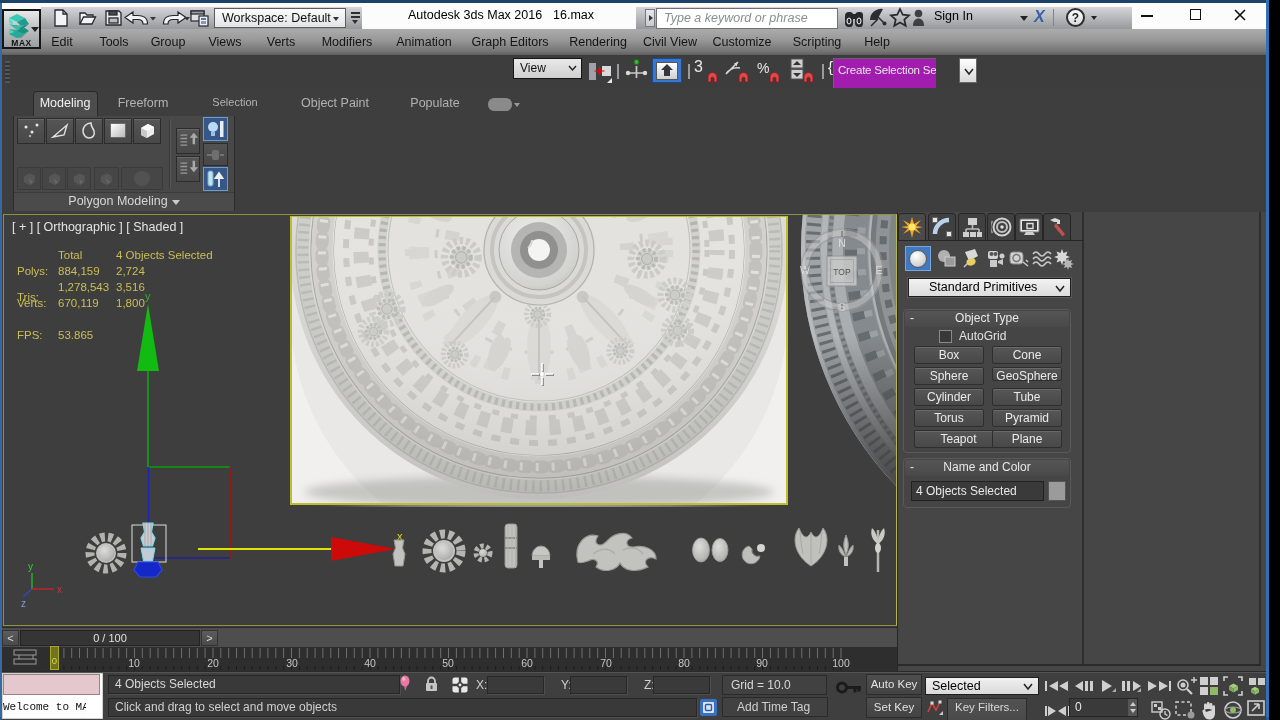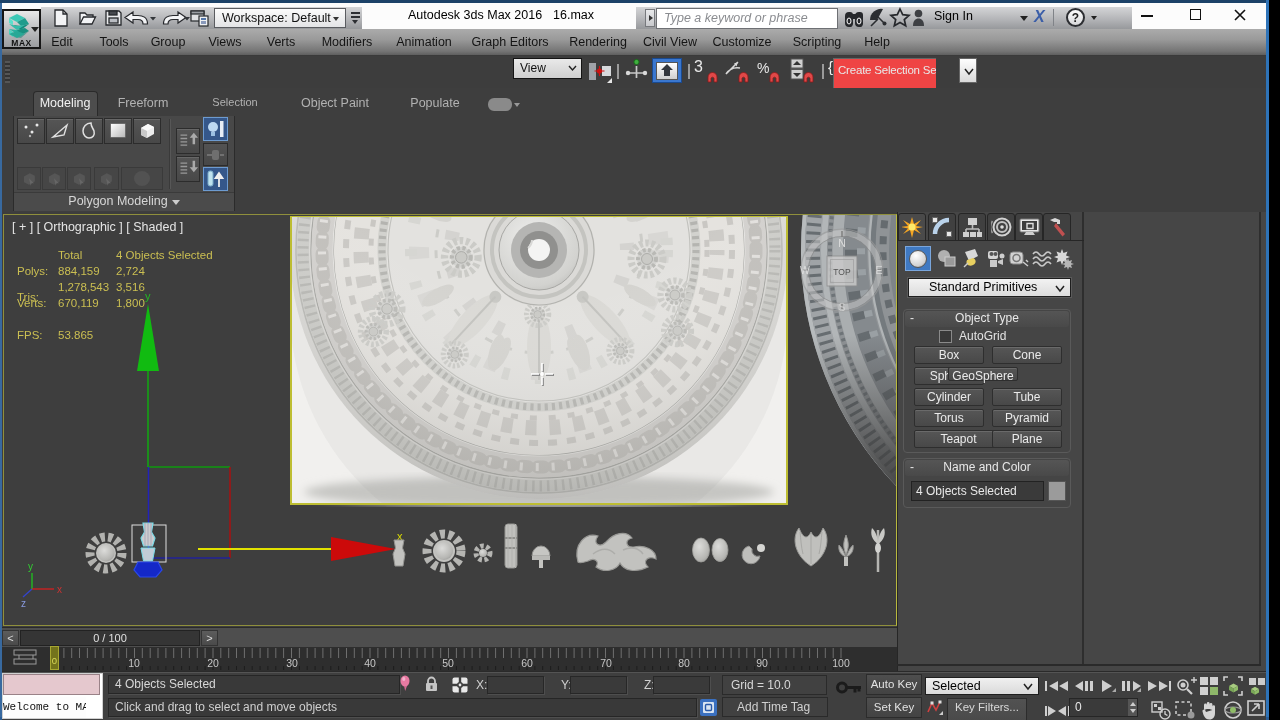--- a/index.html
+++ b/index.html
@@ -195,21 +195,21 @@
     <svg class="abs" style="left:802px;top:72px" width="13" height="11" viewBox="0 0 13 11">
       <path d="M2 10 V5 a4.5 4.5 0 0 1 9 0 V10 H8 V6 a2 2 0 0 0 -3 0 V10 Z" fill="#e04848" stroke="#8a1a1a" stroke-width="0.8"></path>
     </svg>
 
 <div class="abs" style="left:822px;top:64px;width:1.5px;height:15px;background:#9a9a9a;"></div>
 <div class="abs" style="left:828px;top:58px;color:#f0f0f0;font-size:15px;">{&nbsp;}</div>
 <svg class="abs" style="left:838px;top:60px" width="16" height="18" viewBox="0 0 16 18">
  <path d="M12 1 L15 5 L6 15 L2 16 L3 12 Z" fill="#e8c83a" stroke="#7a6010" stroke-width="1"></path>
 </svg>
 
-<div class="abs" style="left:833px;top:58px;width:103px;height:33px;background:#ef4444;border:1px solid #666;border-right:none;color:#e8e8e8;font-size:11.5px;line-height:22px;padding-left:4px;letter-spacing:-0.2px;white-space:nowrap;overflow:hidden;">Create Selection Se</div>
+<div class="abs" style="left:833px;top:58px;width:103px;height:33px;background:#a21caf;border:1px solid #666;border-right:none;color:#e8e8e8;font-size:11.5px;line-height:22px;padding-left:4px;letter-spacing:-0.2px;white-space:nowrap;overflow:hidden;">Create Selection Se</div>
 <div class="abs" style="left:959px;top:58px;width:18px;height:25px;background:linear-gradient(#fefefe,#d9d9d9);border:1px solid #666;">
  <svg class="abs" style="left:3.5px;top:9px" width="10" height="8" viewBox="0 0 10 8">
         <path d="M1 1 L5 6 L9 1" stroke="#222" stroke-width="1.5" fill="none"></path>
       </svg>
 </div>
 
 <div class="abs" style="left:2px;top:88px;width:1264px;height:124px;background:#3e3e3e;"></div>
 
 <div class="abs" style="left:33px;top:91px;width:65px;height:25px;background:#4d4d4d;border:1px solid #2a2a2a;border-bottom:none;border-radius:4px 4px 0 0;"></div>
 <div class="abs" style="left:65px;top:96px;transform:translateX(-50%);color:#f2f2f2;font-size:12.5px;">Modeling</div>
@@ -674,21 +674,21 @@
 </div>
 
 <div class="abs" style="left:903px;top:309px;width:168px;height:144px;border:1px solid #5a5a5a;border-radius:4px;background:#454545;"></div>
 <div class="abs" style="left:905px;top:311px;width:164px;height:16px;background:linear-gradient(#555555,#494949);border-radius:3px;color:#e8e8e8;font-size:12px;text-align:center;line-height:15px;">Object Type</div>
 <div class="abs" style="left:910px;top:311px;color:#e8e8e8;font-size:12px;line-height:15px;">-</div>
 <div class="abs" style="left:939px;top:330px;width:13px;height:13px;background:#383838;border:1px solid #8a8a8a;"></div>
 <div class="abs" style="left:959px;top:329px;color:#e2e2e2;font-size:12px;">AutoGrid</div>
 <div class="abs" style="left:914px;top:346px;width:70px;height:18px;background:linear-gradient(#565656,#484848);border:1px solid #2e2e2e;box-shadow:inset 0 1px 0 #6a6a6a;border-radius:2px;color:#eaeaea;font-size:12px;text-align:center;line-height:17px;">Box</div>
     <div class="abs" style="left:992px;top:346px;width:70px;height:18px;background:linear-gradient(#565656,#484848);border:1px solid #2e2e2e;box-shadow:inset 0 1px 0 #6a6a6a;border-radius:2px;color:#eaeaea;font-size:12px;text-align:center;line-height:17px;">Cone</div>
     <div class="abs" style="left:914px;top:367px;width:70px;height:18px;background:linear-gradient(#565656,#484848);border:1px solid #2e2e2e;box-shadow:inset 0 1px 0 #6a6a6a;border-radius:2px;color:#eaeaea;font-size:12px;text-align:center;line-height:17px;">Sphere</div>
-    <div class="abs" style="left:948px;top:367px;width:70px;height:14px;background:linear-gradient(#565656,#484848);border:1px solid #2e2e2e;box-shadow:inset 0 1px 0 #6a6a6a;border-radius:2px;color:#eaeaea;font-size:12px;text-align:center;line-height:17px;">GeoSphere</div>
+    <div class="abs" style="left:992px;top:367px;width:70px;height:14px;background:linear-gradient(#565656,#484848);border:1px solid #2e2e2e;box-shadow:inset 0 1px 0 #6a6a6a;border-radius:2px;color:#eaeaea;font-size:12px;text-align:center;line-height:17px;">GeoSphere</div>
     <div class="abs" style="left:914px;top:388px;width:70px;height:18px;background:linear-gradient(#565656,#484848);border:1px solid #2e2e2e;box-shadow:inset 0 1px 0 #6a6a6a;border-radius:2px;color:#eaeaea;font-size:12px;text-align:center;line-height:17px;">Cylinder</div>
     <div class="abs" style="left:992px;top:388px;width:70px;height:18px;background:linear-gradient(#565656,#484848);border:1px solid #2e2e2e;box-shadow:inset 0 1px 0 #6a6a6a;border-radius:2px;color:#eaeaea;font-size:12px;text-align:center;line-height:17px;">Tube</div>
     <div class="abs" style="left:914px;top:409px;width:70px;height:18px;background:linear-gradient(#565656,#484848);border:1px solid #2e2e2e;box-shadow:inset 0 1px 0 #6a6a6a;border-radius:2px;color:#eaeaea;font-size:12px;text-align:center;line-height:17px;">Torus</div>
     <div class="abs" style="left:992px;top:409px;width:70px;height:18px;background:linear-gradient(#565656,#484848);border:1px solid #2e2e2e;box-shadow:inset 0 1px 0 #6a6a6a;border-radius:2px;color:#eaeaea;font-size:12px;text-align:center;line-height:17px;">Pyramid</div>
     <div class="abs" style="left:914px;top:430px;width:89px;height:18px;background:linear-gradient(#565656,#484848);border:1px solid #2e2e2e;box-shadow:inset 0 1px 0 #6a6a6a;border-radius:2px;color:#eaeaea;font-size:12px;text-align:center;line-height:17px;">Teapot</div>
     <div class="abs" style="left:992px;top:430px;width:70px;height:18px;background:linear-gradient(#565656,#484848);border:1px solid #2e2e2e;box-shadow:inset 0 1px 0 #6a6a6a;border-radius:2px;color:#eaeaea;font-size:12px;text-align:center;line-height:17px;">Plane</div>
 <div class="abs" style="left:903px;top:458px;width:168px;height:50px;border:1px solid #5a5a5a;border-radius:4px;background:#454545;"></div>
 <div class="abs" style="left:905px;top:460px;width:164px;height:16px;background:linear-gradient(#555555,#494949);border-radius:3px;color:#e8e8e8;font-size:12px;text-align:center;line-height:15px;">Name and Color</div>
 <div class="abs" style="left:910px;top:460px;color:#e8e8e8;font-size:12px;line-height:15px;">-</div>
 <div class="abs" style="left:911px;top:481px;width:133px;height:20px;background:#3a3a3a;border:1px solid #222;color:#e8e8e8;font-size:12px;line-height:18px;padding-left:4px;">4 Objects Selected</div>

